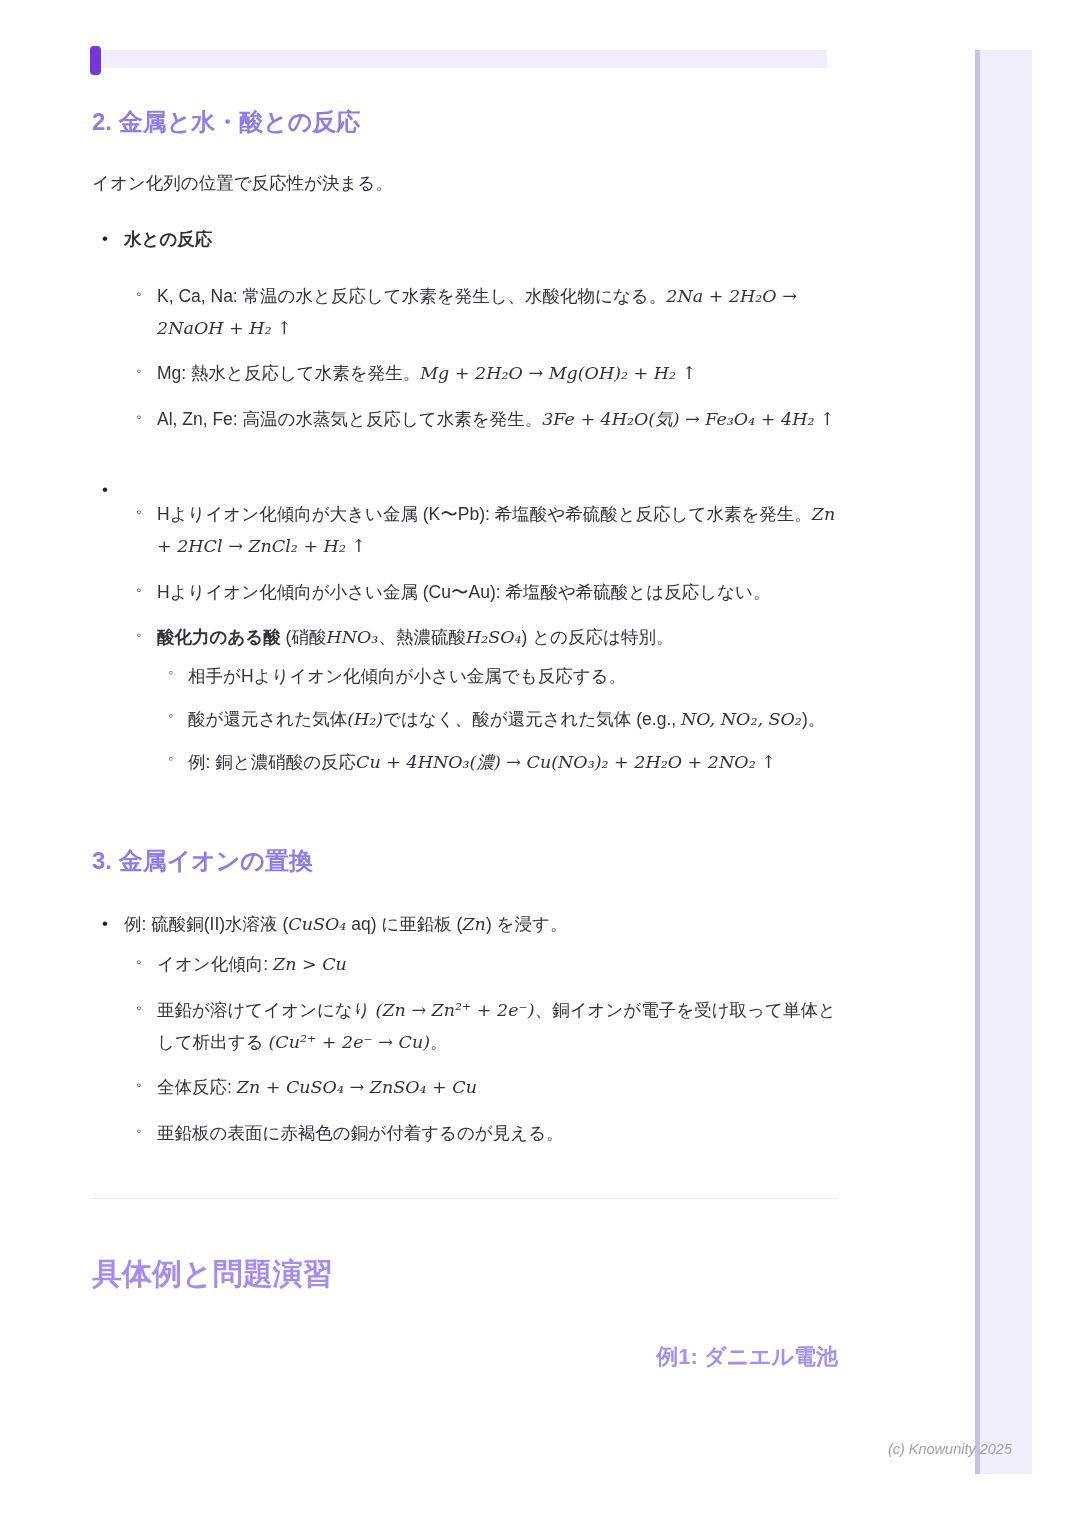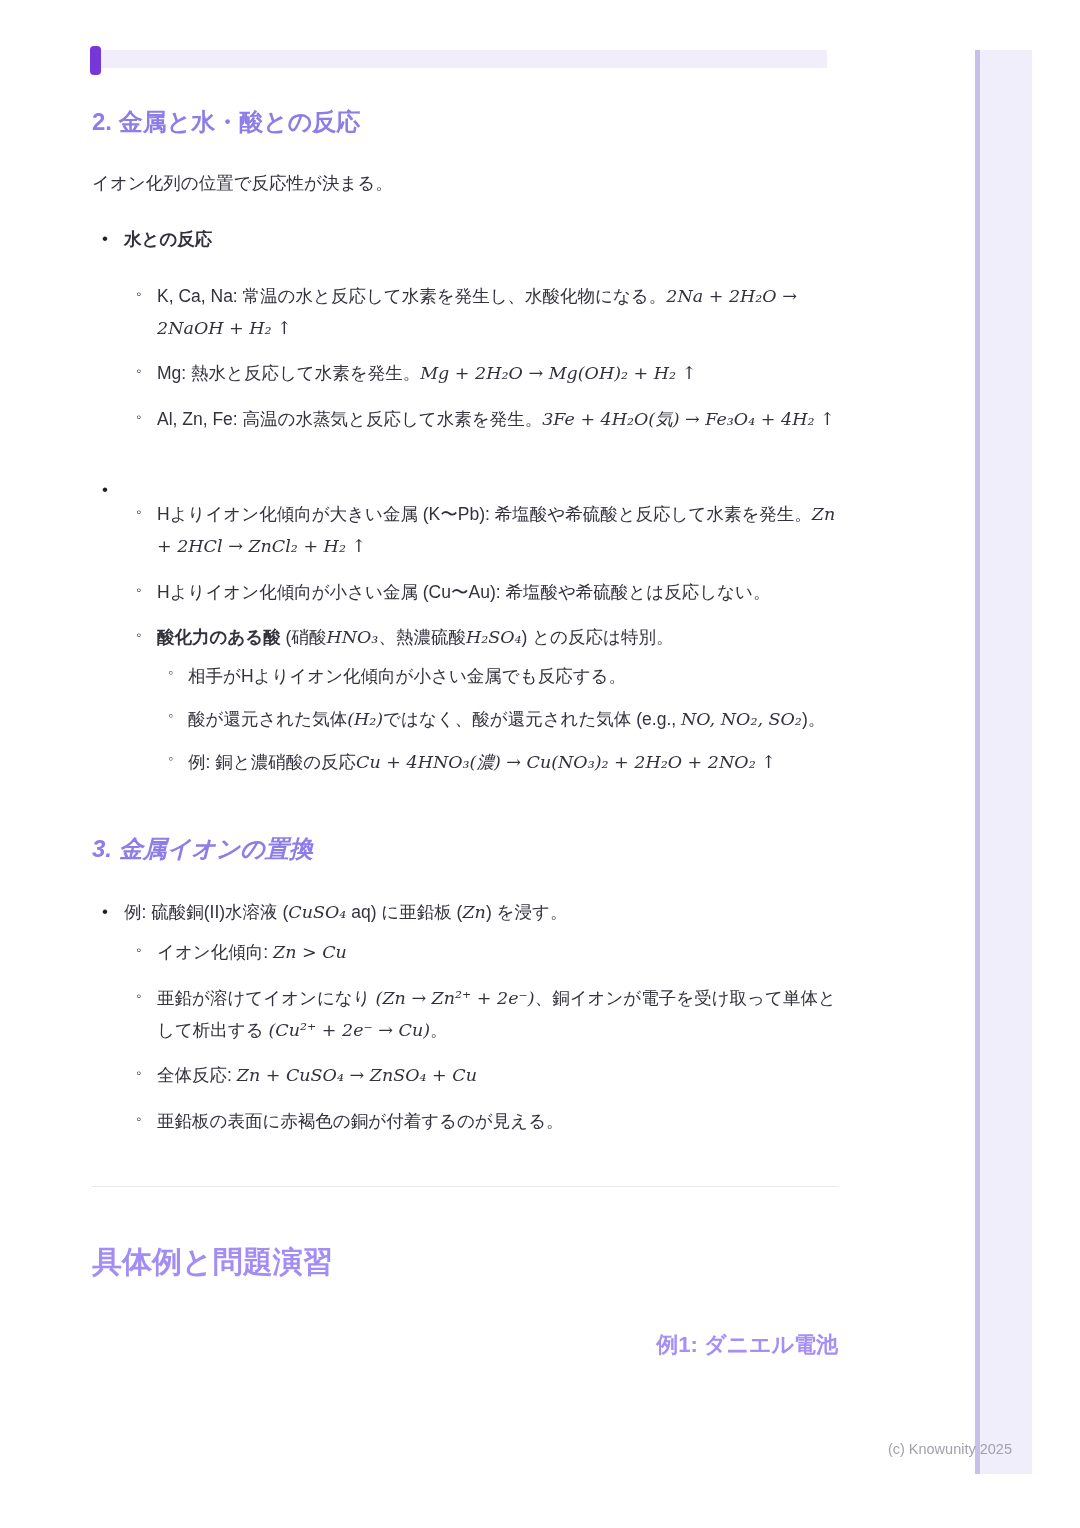--- a/index.html
+++ b/index.html
@@ -13,21 +13,21 @@
     width:1080px;height:1528px;background:#ffffff;position:relative;overflow:hidden;
     font-family:"Liberation Sans","DejaVu Sans",sans-serif;color:var(--body-text);
   }
   .top-pill{position:absolute;left:90px;top:46px;width:11px;height:29px;border-radius:4px;background:var(--pill);}
   .top-bar{position:absolute;left:101px;top:50px;width:726px;height:18px;background:var(--highlight);}
   .right-bar{position:absolute;left:975px;top:50px;width:57px;height:1424px;background:var(--edgefill);border-left:5px solid var(--edgeline);z-index:1;}
   .content{position:absolute;left:92px;top:0;width:746px;z-index:2;}
   h1,h2,h3,p,ul{margin:0;padding:0;}
   h2{font-size:24px;line-height:1.3;font-weight:700;color:var(--h2);}
   .h2-first{margin-top:106px;margin-bottom:32px;}
-  .h2-next{margin-top:30px;margin-bottom:32px;font-style:italic;}
+  .h2-next{margin-top:42px;margin-bottom:32px;}
   .intro{font-size:17.5px;line-height:1.6;margin-bottom:26px;}
   .para{font-size:17.5px;line-height:1.83;margin-bottom:24px;}
   ul{list-style:none;}
   li{display:flex;align-items:flex-start;}
   .li-body{flex:1;font-size:17.5px;line-height:1.85;}
   .mk{flex:none;line-height:1.85;font-size:17.5px;}
   .l1 > li{margin-bottom:26px;}
   .l1 > li > .mk{width:22px;margin-left:10px;color:var(--marker);font-size:17px;}
   .group-heading{font-weight:700;font-size:17.5px;display:block;}
   .l2{margin-top:24px;margin-left:12px;}
@@ -37,21 +37,21 @@
   .l3 > li{margin-bottom:11px;}
   .l3 > li > .mk{width:20px;color:var(--circle);font-size:14px;}
   .example-list{margin-top:0;}
   .example-list > li{margin-bottom:26px;}
   .l2-tight{margin-top:8px;}
   .seg-b{font-weight:700;}
   .seg-m{font-family:"DejaVu Serif","Liberation Serif",serif;font-style:italic;}
   .divider{border:none;border-top:1px solid var(--divider);margin:36px 0 0 0;width:746px;}
   h1{font-size:30px;line-height:1.25;font-weight:800;color:var(--h1);margin-top:56px;}
   h3{font-size:22px;line-height:1.3;font-weight:700;color:var(--h3);margin-top:50px;text-align:right;}
-  .copyright{position:absolute;right:68px;top:1441px;font-size:14.5px;color:var(--muted);z-index:3;}
+  .copyright{position:absolute;right:68px;top:1441px;font-size:14.5px;color:var(--muted);z-index:3;font-style:italic;}
 </style>
 </head>
 <body>
 
 <div class="top-pill"></div>
 <div class="top-bar"></div>
 <div class="right-bar"></div>
 
 <main class="content">
 

